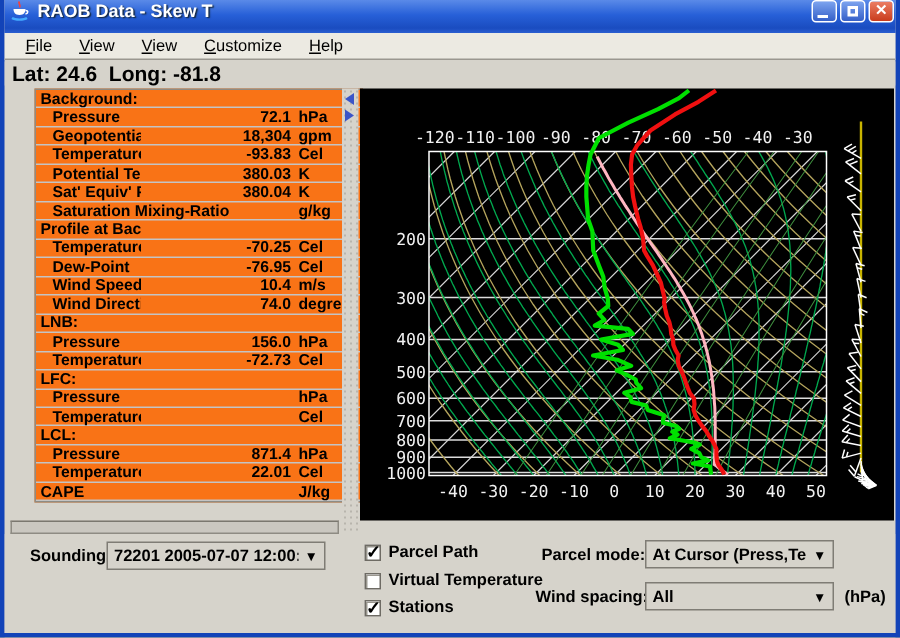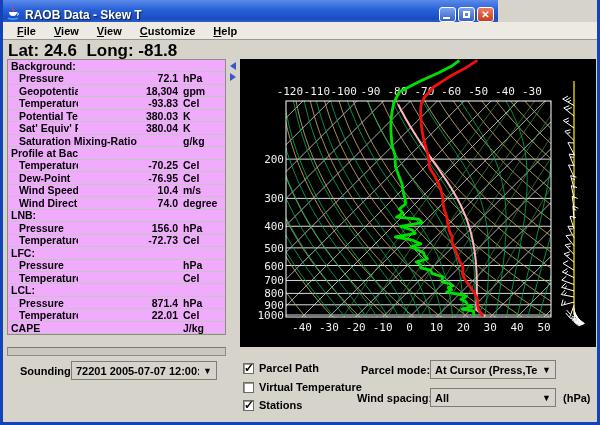--- a/index.html
+++ b/index.html
@@ -1,43 +1,43 @@
 <!DOCTYPE html>
 <html><head>
 <meta charset="utf-8">
 <style>
   html,body{margin:0;padding:0;background:#888;font-family:"Liberation Sans",sans-serif;}
   *{box-sizing:border-box;}
   .window{position:relative;width:600px;height:425px;background:#d6d3cb;
     border-left:3px solid #1243b8;border-right:3px solid #1243b8;border-bottom:3px solid #1243b8;
     overflow:hidden;}
   
-  .titlebar{position:absolute;left:-3px;top:0;width:498px;height:22px;
+  .titlebar{position:absolute;left:-3px;top:0;width:600px;height:22px;
     background:linear-gradient(180deg,#5a8ae8 0%,#2760d8 45%,#1a4cc0 85%,#2a5ed0 100%);
-    display:flex;align-items:flex-end;color:#fff;font-weight:bold;font-size:12px;}
+    display:flex;align-items:flex-start;color:#fff;font-weight:bold;font-size:12px;}
   .title-icon{width:16px;height:16px;margin:0 4px 0 5px;flex:0 0 auto;}
   .title-text{flex:1;text-shadow:1px 1px 1px #123;white-space:nowrap;}
   .winbtns{display:flex;gap:2px;margin-right:4px;}
   .winbtn{width:17px;height:15px;border-radius:3px;border:1px solid #fff;
     background:linear-gradient(180deg,#7da4ef,#3560c8);position:relative;}
   .winbtn.close{background:linear-gradient(180deg,#ec7e64,#c93c1d);}
   .glyph-min{position:absolute;left:3px;bottom:2px;width:7px;height:2px;background:#fff;}
   .glyph-max{position:absolute;left:4px;top:3px;width:7px;height:7px;border:2px solid #fff;border-top-width:2px;}
   .glyph-close{position:absolute;left:0;top:0;width:100%;height:100%;color:#fff;font-size:10px;font-weight:bold;
     text-align:center;line-height:13px;}
   
   .menubar{position:absolute;left:0;top:22px;width:594px;height:18px;background:#eceae2;
     border-bottom:1px solid #9a978f;display:flex;align-items:center;padding-left:5px;}
-  .menu-item{display:inline-block;font-size:11px;font-weight:bold;color:#000;padding:2px 9px;}
+  .menu-item{display:inline-block;font-size:11px;font-weight:normal;color:#000;padding:2px 9px;}
   .menu-item::first-letter{text-decoration:underline;}
   
   .locbar{position:absolute;left:0;top:41px;width:594px;height:16px;background:#d6d3cb;
-    font-size:17px;font-weight:bold;color:#000;padding-left:5px;white-space:pre;}
-  
-  .tablewrap{position:absolute;left:4px;top:59px;width:219px;height:276px;background:#f0abfc;
+    font-size:14px;font-weight:bold;color:#000;padding-left:5px;white-space:pre;}
+  
+  .tablewrap{position:absolute;left:20px;top:59px;width:219px;height:276px;background:#f97316;
     border:1px solid #8e8b83;overflow:hidden;}
   .trow{display:flex;height:12.47px;align-items:center;border-bottom:1px solid #c4c4c4;
     font-size:10.5px;font-weight:bold;color:#000;white-space:nowrap;}
   .trow .lbl{flex:1;overflow:hidden;}
   .trow.h .lbl{padding-left:3px;}
   .trow.i .lbl{padding-left:11px;}
   .trow .val{width:100px;text-align:right;flex:0 0 auto;}
   .trow .unit{width:47px;text-align:left;padding-left:5px;flex:0 0 auto;}
   .hscroll{position:absolute;left:4px;top:347px;width:219px;height:9px;background:#cac7c0;
     border:1px solid #8e8b83;border-top:1px solid #7a776f;}

